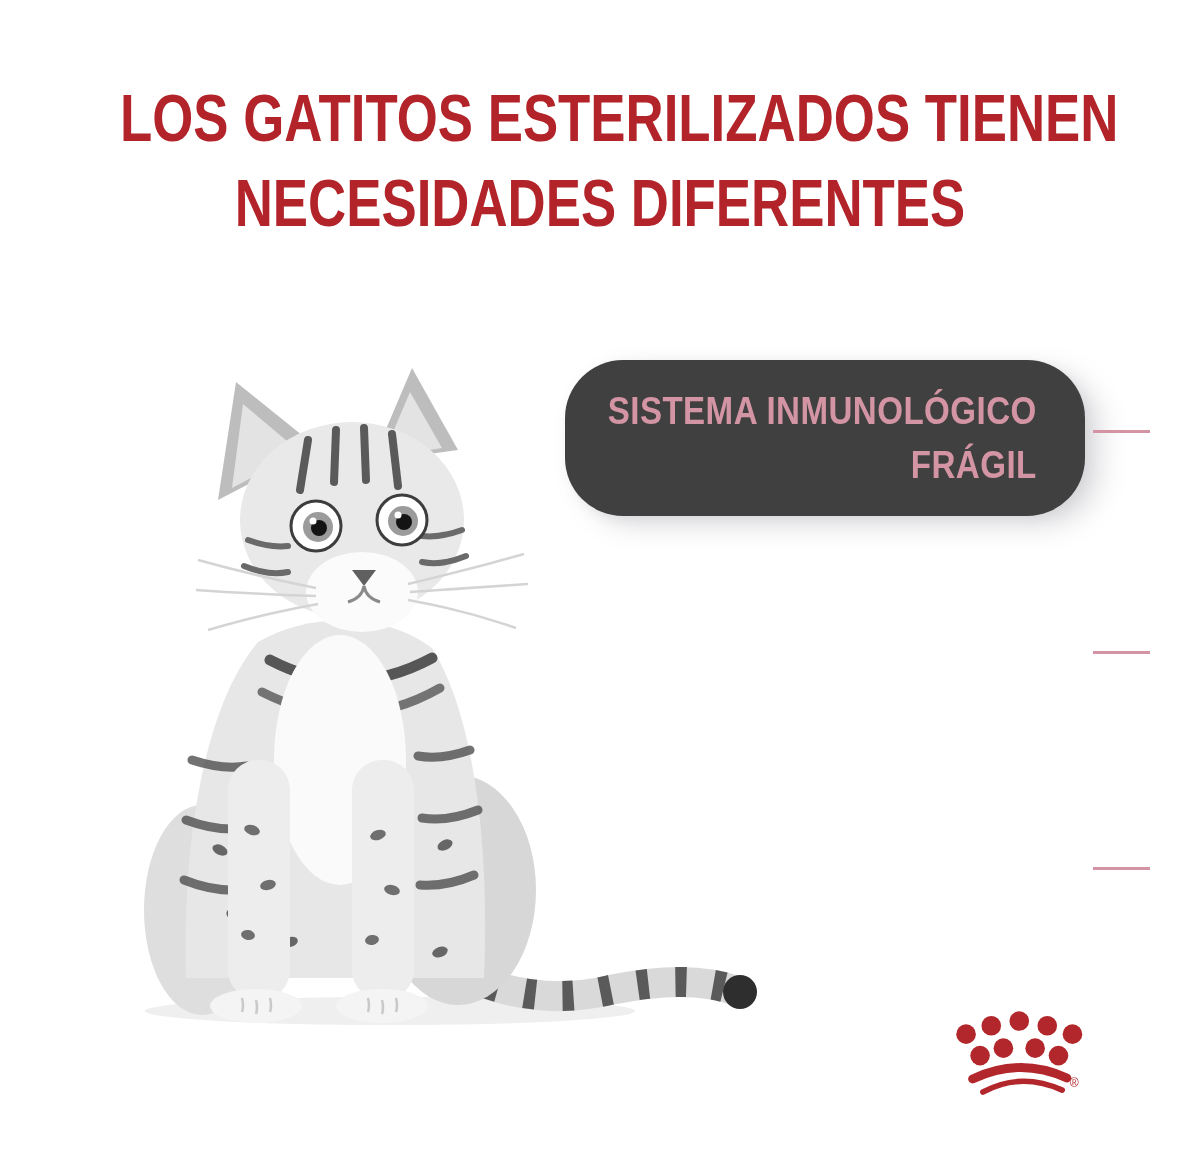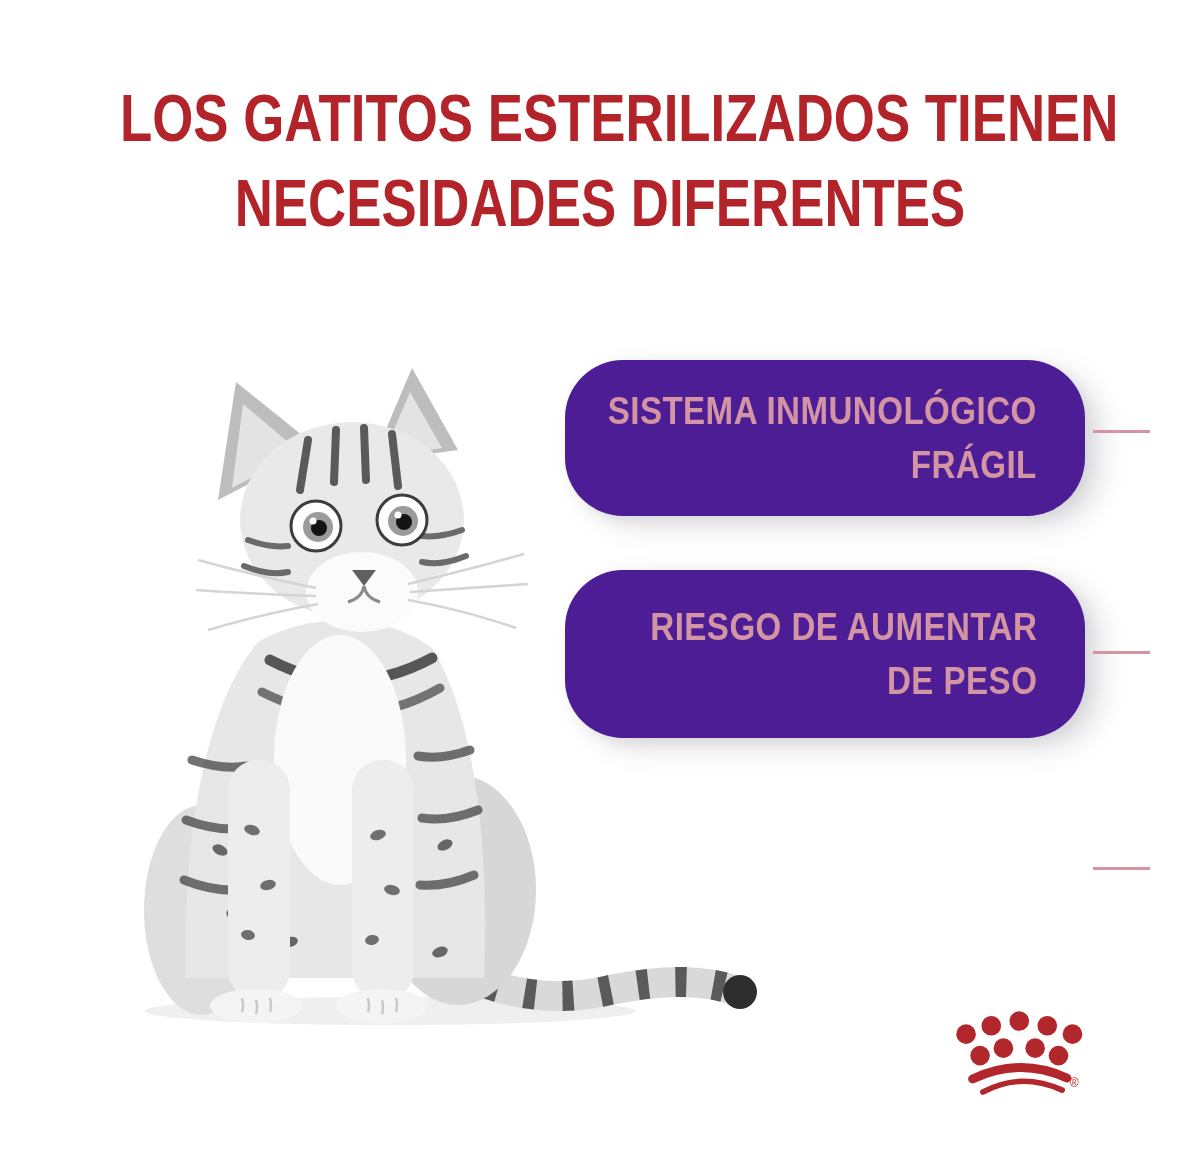--- a/index.html
+++ b/index.html
@@ -43,21 +43,21 @@
     top: 330px;
     width: 630px;
     height: 700px;
   }
 
   
   .card {
     position: absolute;
     left: 565px;
     width: 520px;
-    background: #4c1d95;
+    background: #404040;
     border-radius: 58px;
     box-shadow: 16px 10px 26px rgba(110,110,122,0.22), 4px 4px 12px rgba(120,120,132,0.10);
     display: flex;
     align-items: center;
     justify-content: flex-end;
     padding-right: 48px;
     box-sizing: border-box;
   }
   .card-1 { top: 360px; height: 156px; }
   .card-2 { top: 570px; height: 168px; }
@@ -216,26 +216,20 @@
   </svg>
 
   <div class="card card-1">
     <div class="need-text">
       <div>SISTEMA INMUNOLÓGICO</div>
       <div>FRÁGIL</div>
     </div>
   </div>
   <div class="connector connector-1"></div>
 
-  <div class="card card-2">
-    <div class="need-text">
-      <div>RIESGO DE AUMENTAR</div>
-      <div>DE PESO</div>
-    </div>
-  </div>
   <div class="connector connector-2"></div>
 
   <div class="connector connector-3"></div>
 
   <svg class="crown-logo" viewBox="0 0 160 105" xmlns="http://www.w3.org/2000/svg" aria-hidden="true">
     <g fill="#B2272B">
       <circle cx="19" cy="28" r="10.5"></circle>
       <circle cx="46" cy="19" r="10.5"></circle>
       <circle cx="76" cy="14" r="10.5"></circle>
       <circle cx="106" cy="19" r="10.5"></circle>

